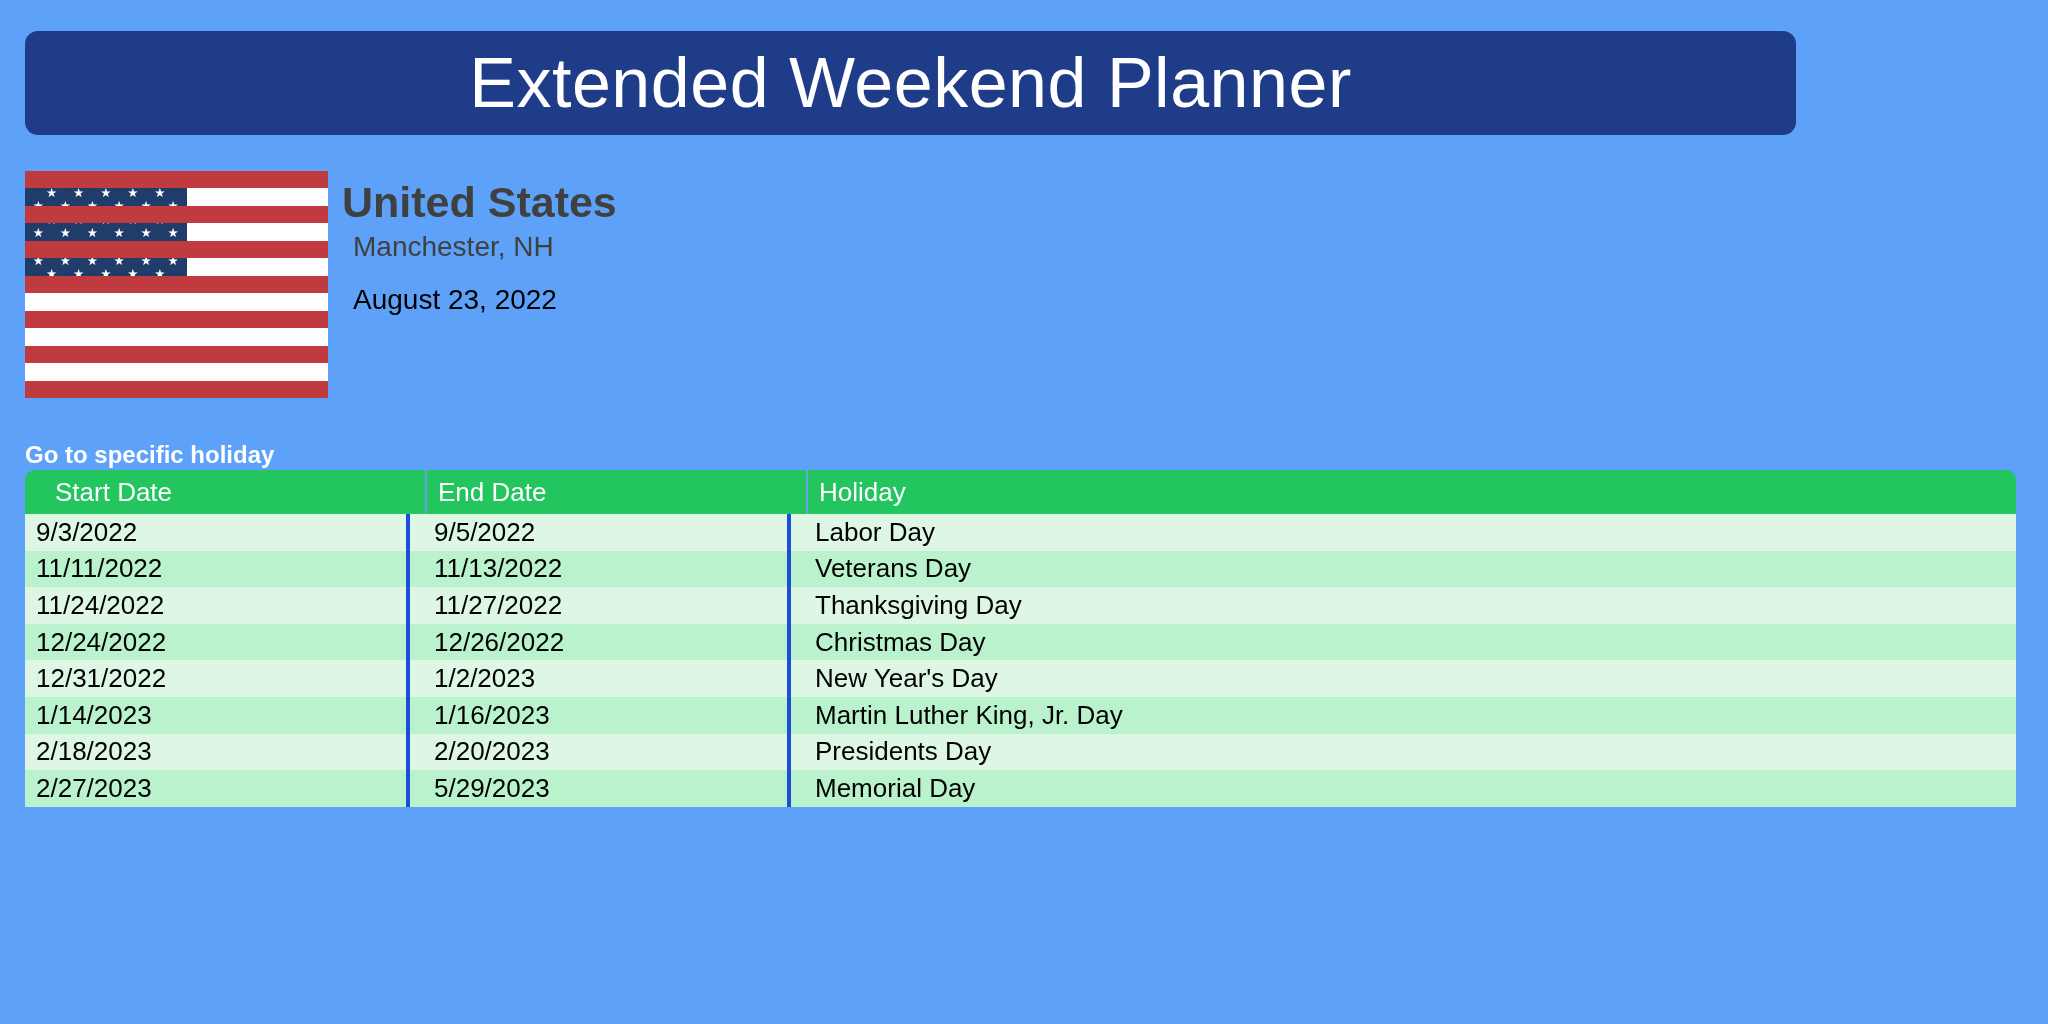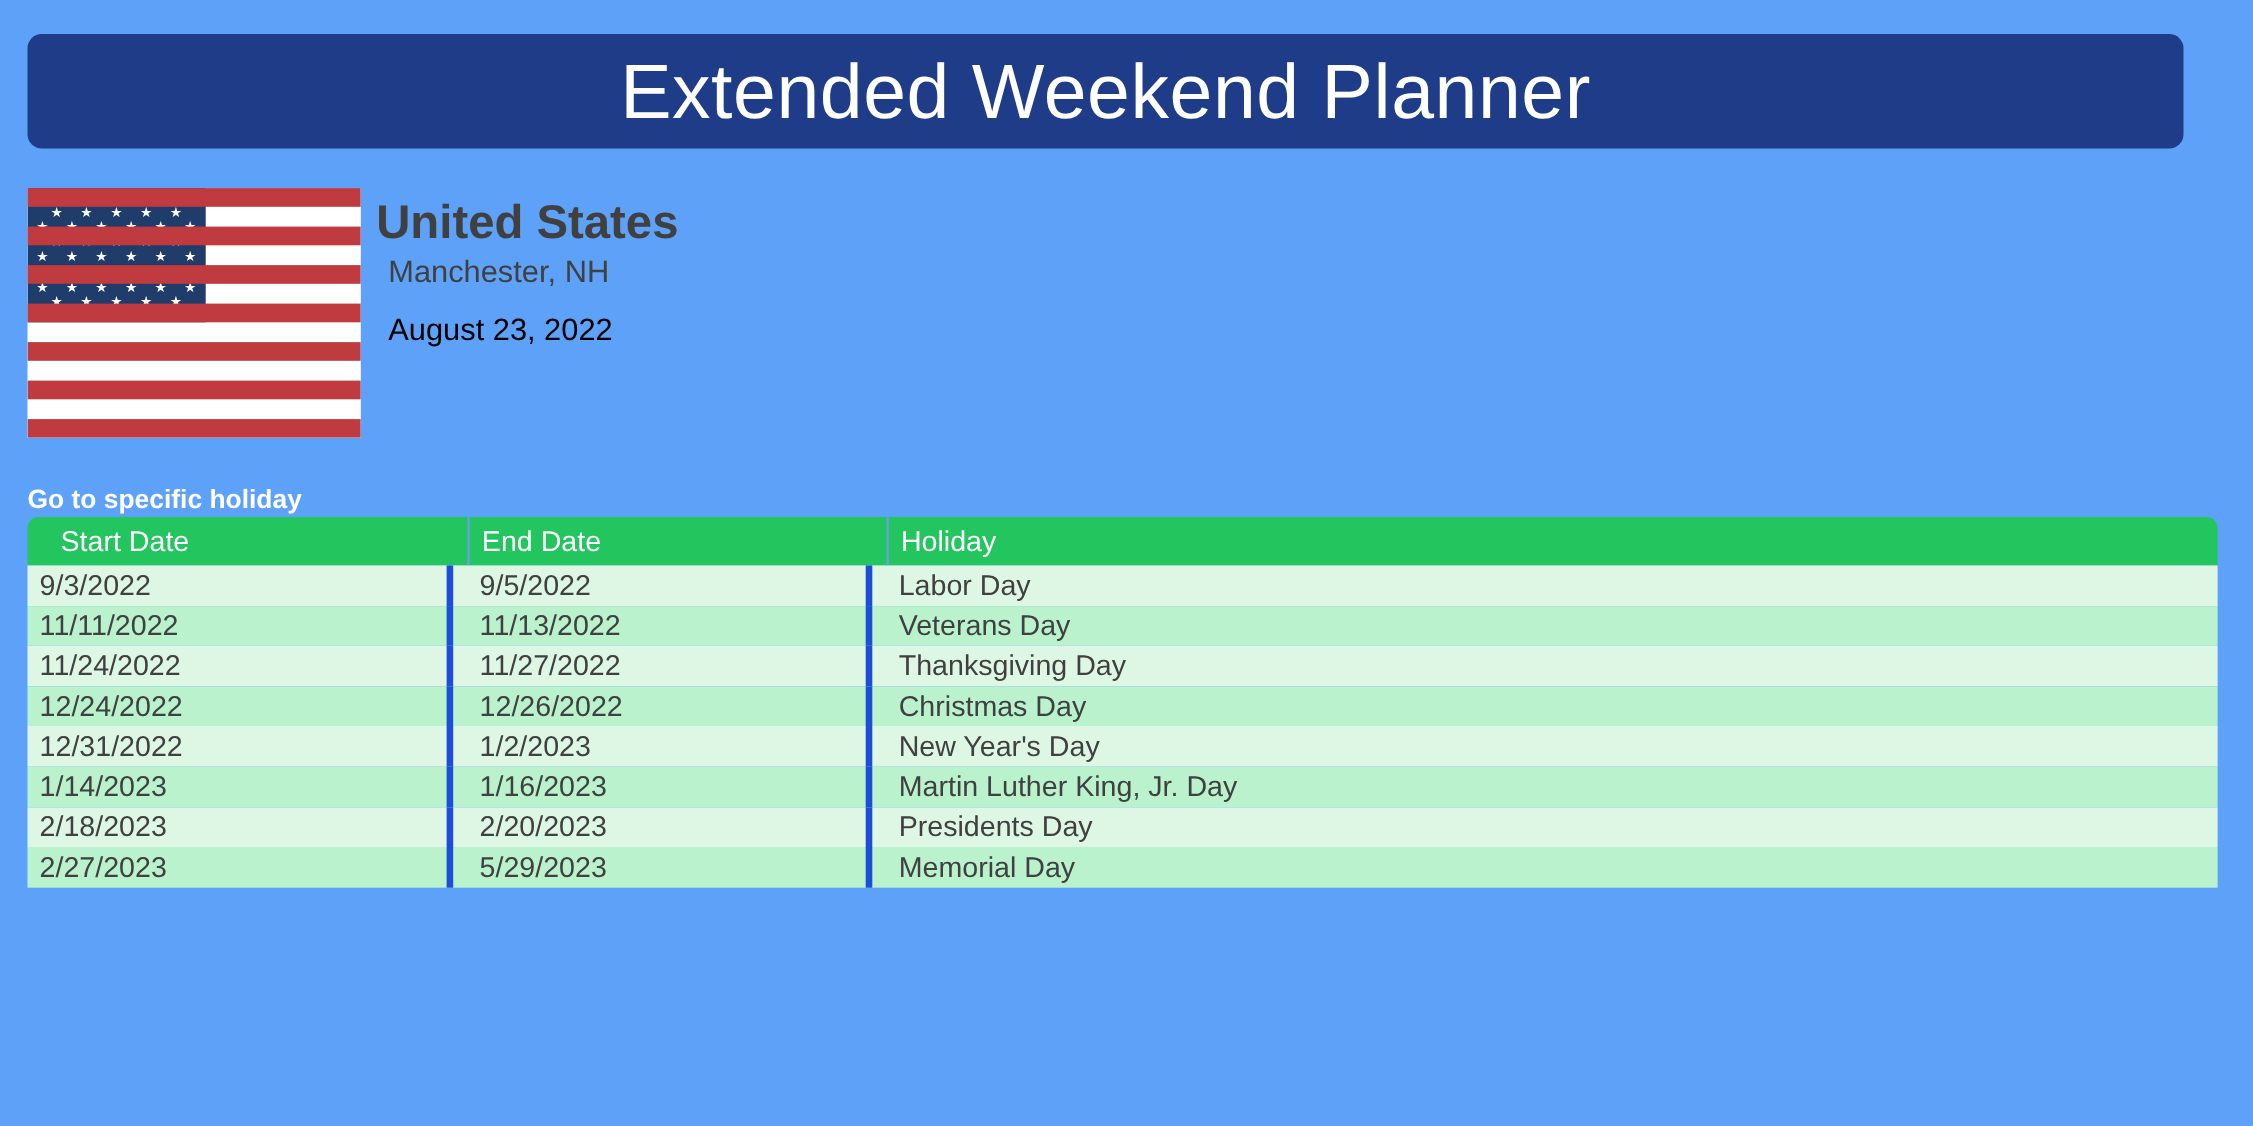--- a/index.html
+++ b/index.html
@@ -18,21 +18,21 @@
     height: 1024px;
     background: #5da2f8;
     overflow: hidden;
   }
 
   
   .header-bar {
     position: absolute;
     left: 25px;
     top: 31px;
-    width: 1960px;
+    width: 1771px;
     height: 104px;
     background: #1f3c88;
     border-radius: 13px;
     display: flex;
     align-items: center;
     justify-content: center;
   }
   .header-title {
     color: #ffffff;
     font-size: 70px;
@@ -159,30 +159,30 @@
   }
 
   .table-row {
     display: flex;
     height: 36.6px;
   }
   .table-row.odd  { background: #def7e5; }
   .table-row.even { background: #b9f2cd; }
   .table-row .cell {
     font-size: 26px;
-    color: #404040;
+    color: #000000;
     display: flex;
     align-items: center;
     padding-left: 11px;
     box-sizing: border-box;
     white-space: nowrap;
     overflow: hidden;
   }
   .table-row .cell + .cell {
-    border-left: 6px solid #1d4ed8;
+    border-left: 4px solid #1d4ed8;
     padding-left: 24px;
   }
 
   .col-start { width: 381px; flex: 0 0 381px; }
   .col-end   { width: 381px; flex: 0 0 381px; }
   .col-name  { flex: 1 1 auto; }
 </style>
 </head>
 <body>
 

